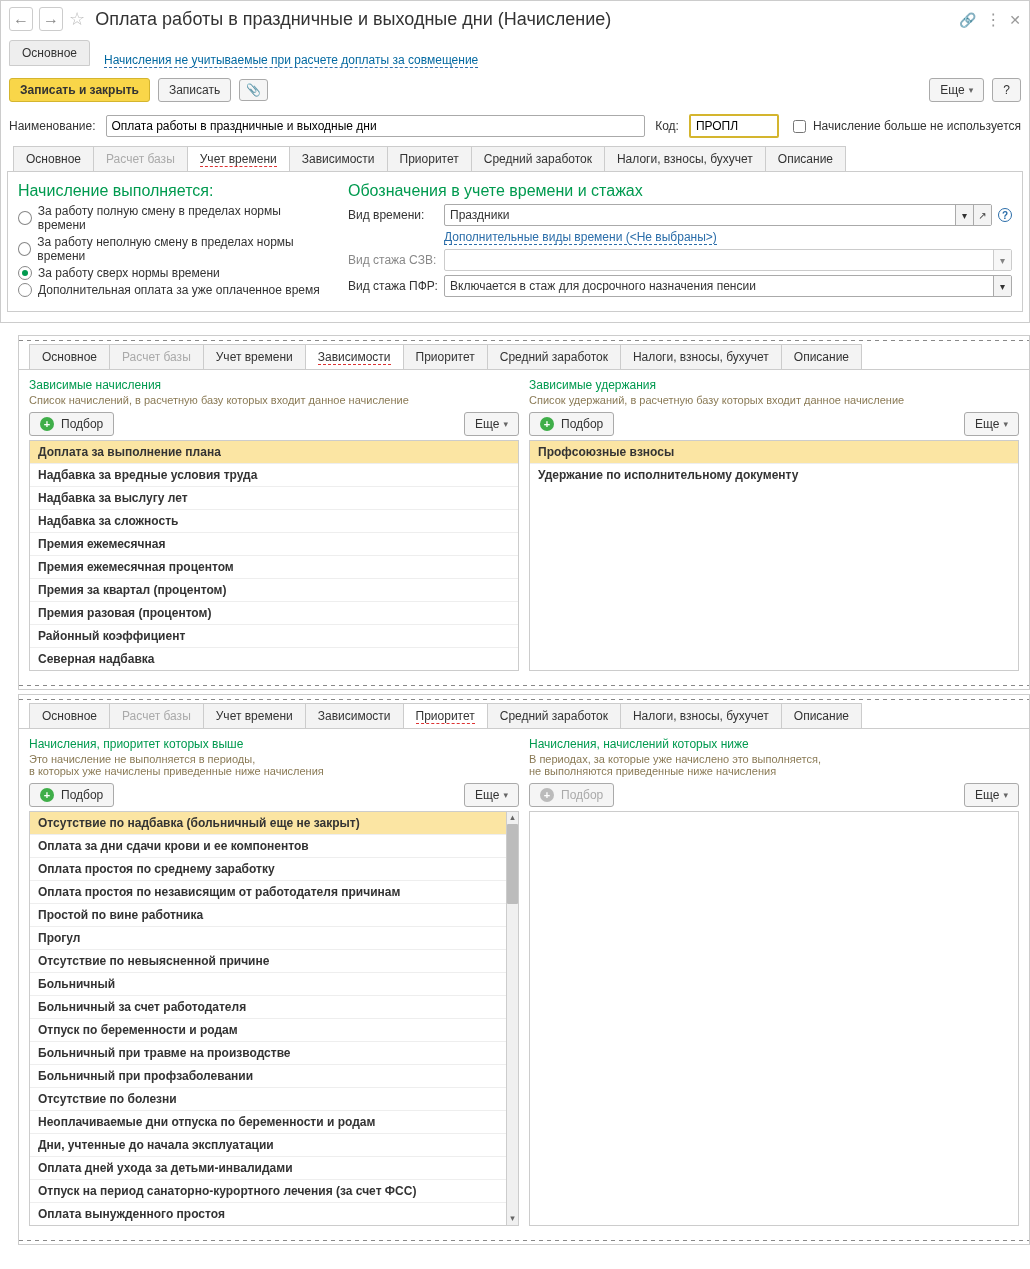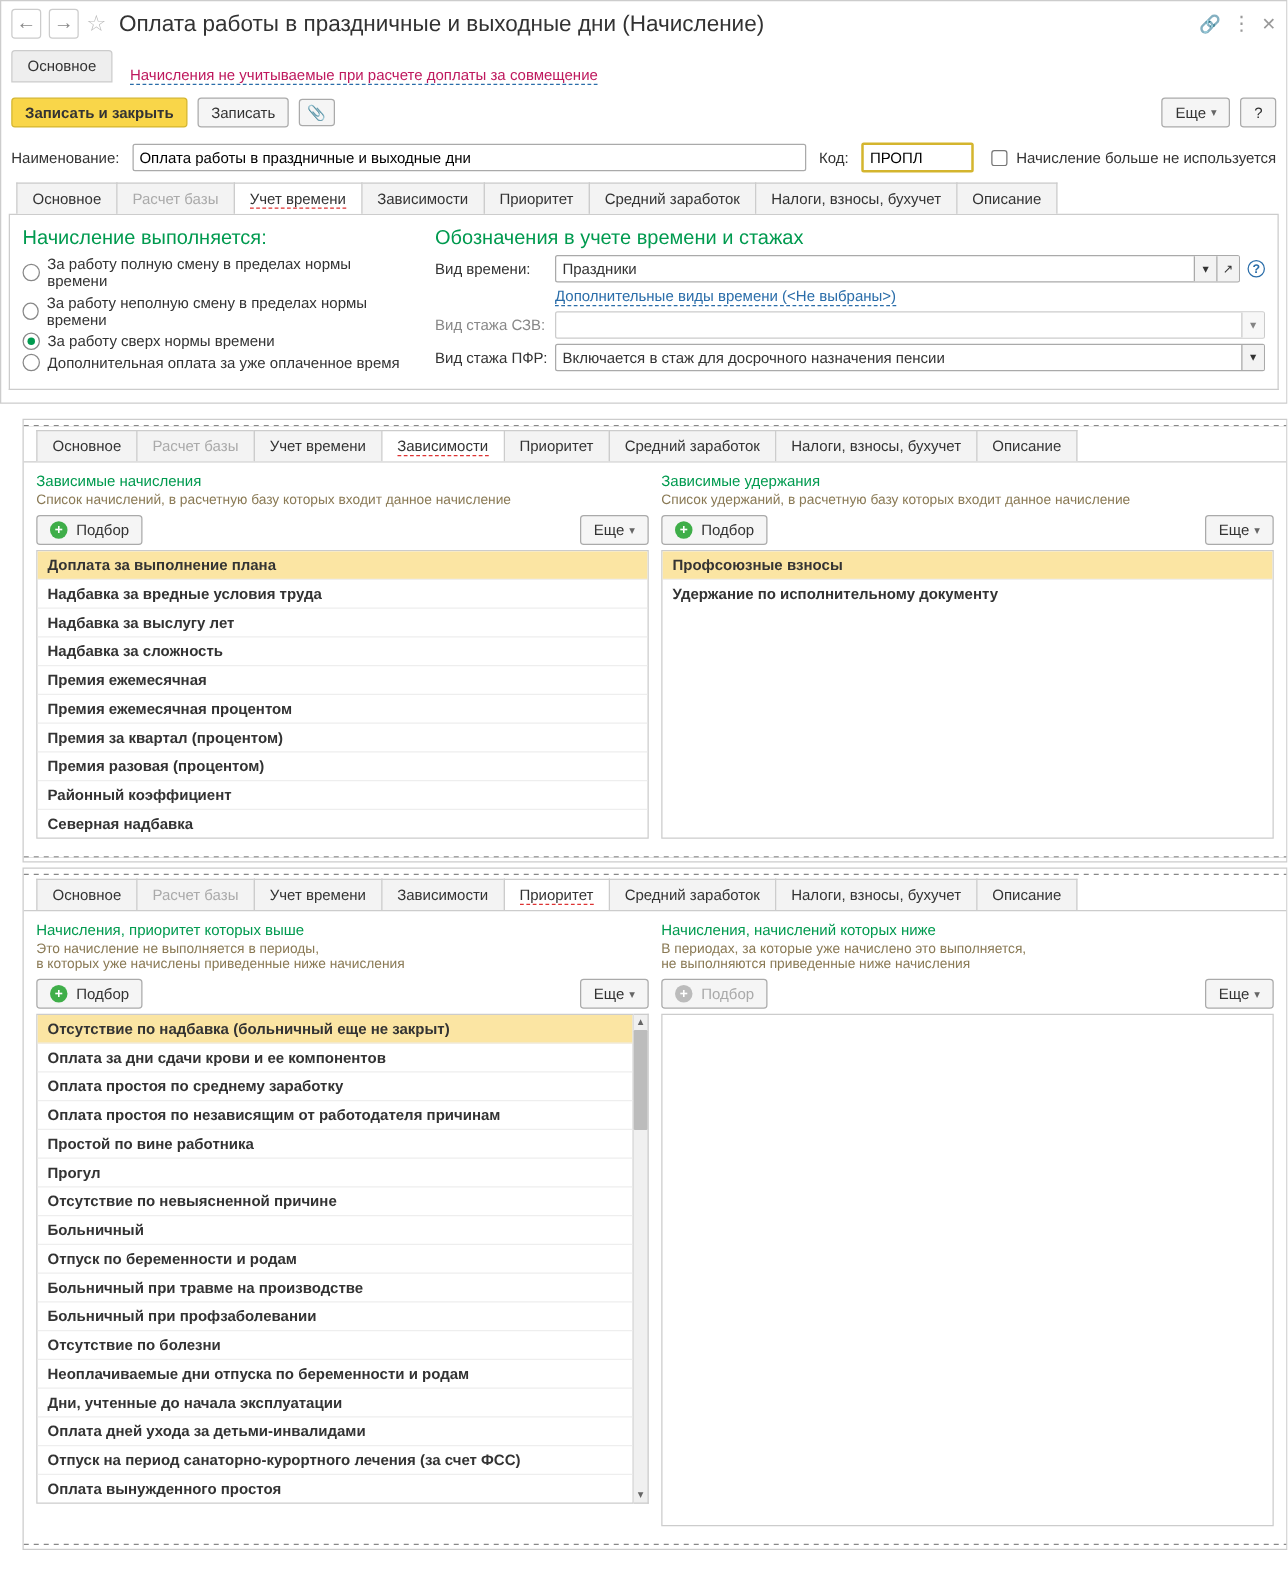--- a/index.html
+++ b/index.html
@@ -46,21 +46,21 @@
   }
   .nav-tabs .navtab {
     background: #eee;
     border: 1px solid #ccc;
     padding: 5px 12px;
     cursor: pointer;
     border-radius: 3px 3px 0 0;
     color: #333;
   }
   .nav-tabs .navlink {
-    color: #be185d;
+    color: #0369a1;
     margin-left: 14px;
     border-bottom: 1px dashed #2a6da9;
     cursor: pointer;
     margin-top: 16px;
   }
   .toolbar {
     display: flex;
     padding: 10px 8px;
     gap: 8px;
     align-items: center;
@@ -453,20 +453,21 @@
       <div class="scroll-wrap">
         <div class="list-box" id="prio-left-list">
             <div class="list-row selected">Отсутствие по надбавка (больничный еще не закрыт)</div>
             <div class="list-row">Оплата за дни сдачи крови и ее компонентов</div>
             <div class="list-row">Оплата простоя по среднему заработку</div>
             <div class="list-row">Оплата простоя по независящим от работодателя причинам</div>
             <div class="list-row">Простой по вине работника</div>
             <div class="list-row">Прогул</div>
             <div class="list-row">Отсутствие по невыясненной причине</div>
             <div class="list-row">Больничный</div>
+            <div class="list-row">Больничный за счет работодателя</div>
             <div class="list-row">Отпуск по беременности и родам</div>
             <div class="list-row">Больничный при травме на производстве</div>
             <div class="list-row">Больничный при профзаболевании</div>
             <div class="list-row">Отсутствие по болезни</div>
             <div class="list-row">Неоплачиваемые дни отпуска по беременности и родам</div>
             <div class="list-row">Дни, учтенные до начала эксплуатации</div>
             <div class="list-row">Оплата дней ухода за детьми-инвалидами</div>
             <div class="list-row">Отпуск на период санаторно-курортного лечения (за счет ФСС)</div>
             <div class="list-row">Оплата вынужденного простоя</div>
           </div>

